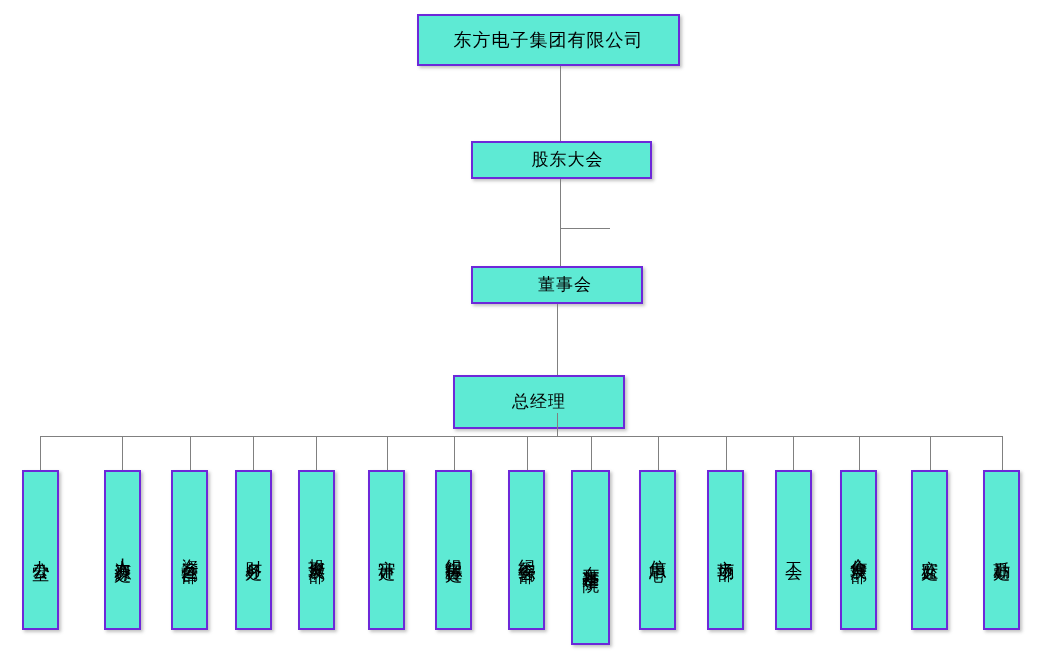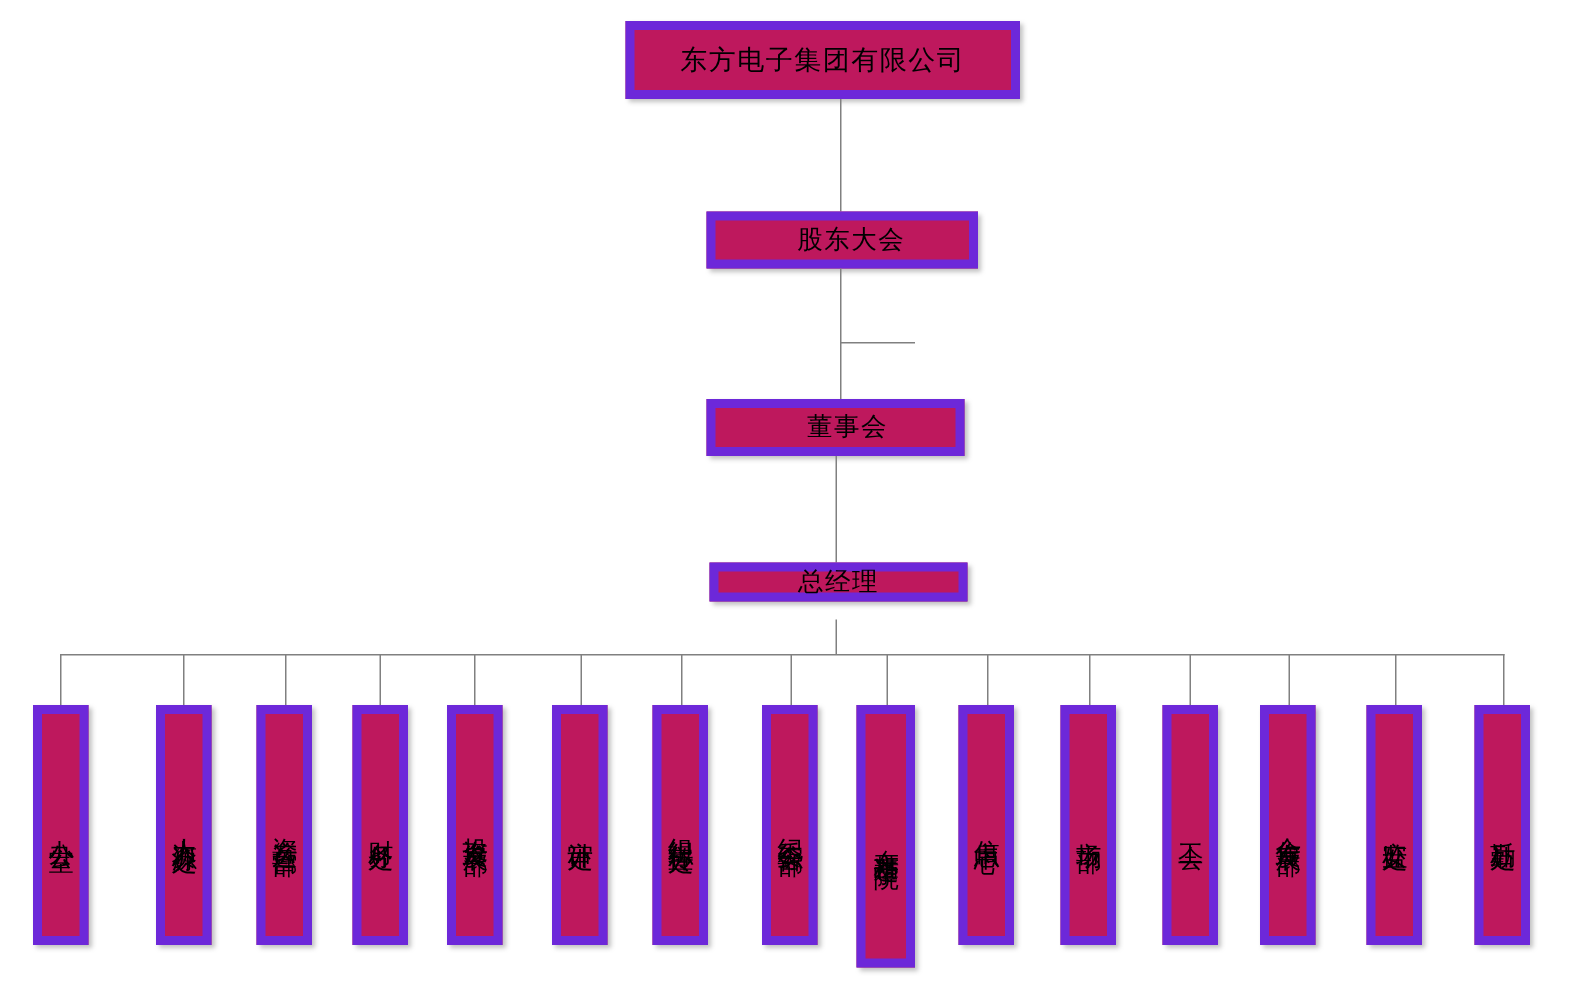--- a/index.html
+++ b/index.html
@@ -11,22 +11,22 @@
     position: relative;
     width: 1051px;
     height: 665px;
     background: #ffffff;
     font-family: "Liberation Sans", sans-serif;
     overflow: hidden;
   }
   .node {
     position: absolute;
     box-sizing: border-box;
-    background: #be185d;
-    border: 6px solid #6d28d9;
+    background: #5eead4;
+    border: 2px solid #6d28d9;
     box-shadow: 2px 2px 3px rgba(120,120,120,0.45);
     display: flex;
     align-items: center;
     justify-content: center;
     color: #000000;
     font-size: 17px;
     line-height: 1.15;
     letter-spacing: 1px;
   }
   .node.top {
@@ -66,21 +66,21 @@
 
   <div class="connector h" style="left:560px; top:228px; width:50px;"></div>
 
 
   <div class="node" style="left:471px; top:266px; width:172px; height:38px;padding-left:16px;">
     <span>董事会</span>
   </div>
 
   <div class="connector v" style="left:557px; top:304px; height:71px;"></div>
 
-  <div class="node" style="left:473px; top:375px; width:172px; height:26px;">
+  <div class="node" style="left:453px; top:375px; width:172px; height:54px;">
     <span>总经理</span>
   </div>
 
   <div class="connector v" style="left:557px; top:413px; height:23px;"></div>
 
   <div class="connector h" style="left:40px; top:436px; width:963px;"></div>
 
   <div class="connector v" style="left:40px;  top:436px; height:34px;"></div>
   <div class="connector v" style="left:122px; top:436px; height:34px;"></div>
   <div class="connector v" style="left:190px; top:436px; height:34px;"></div>

